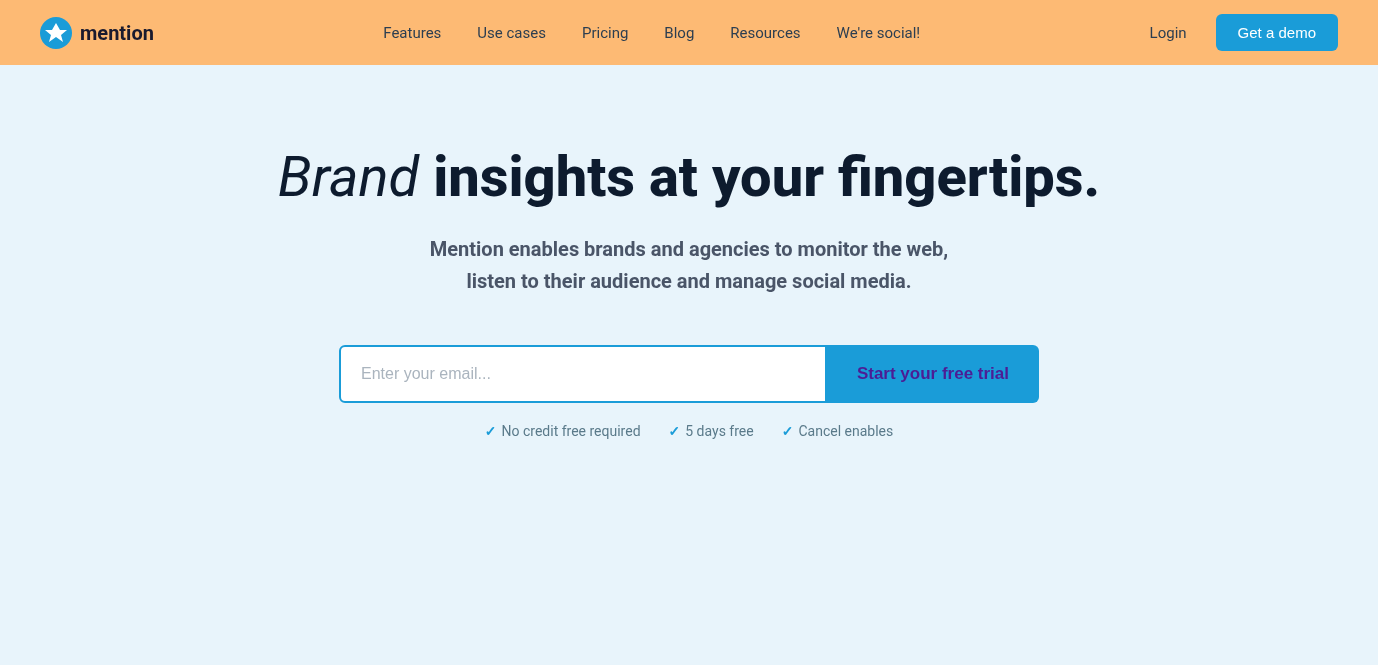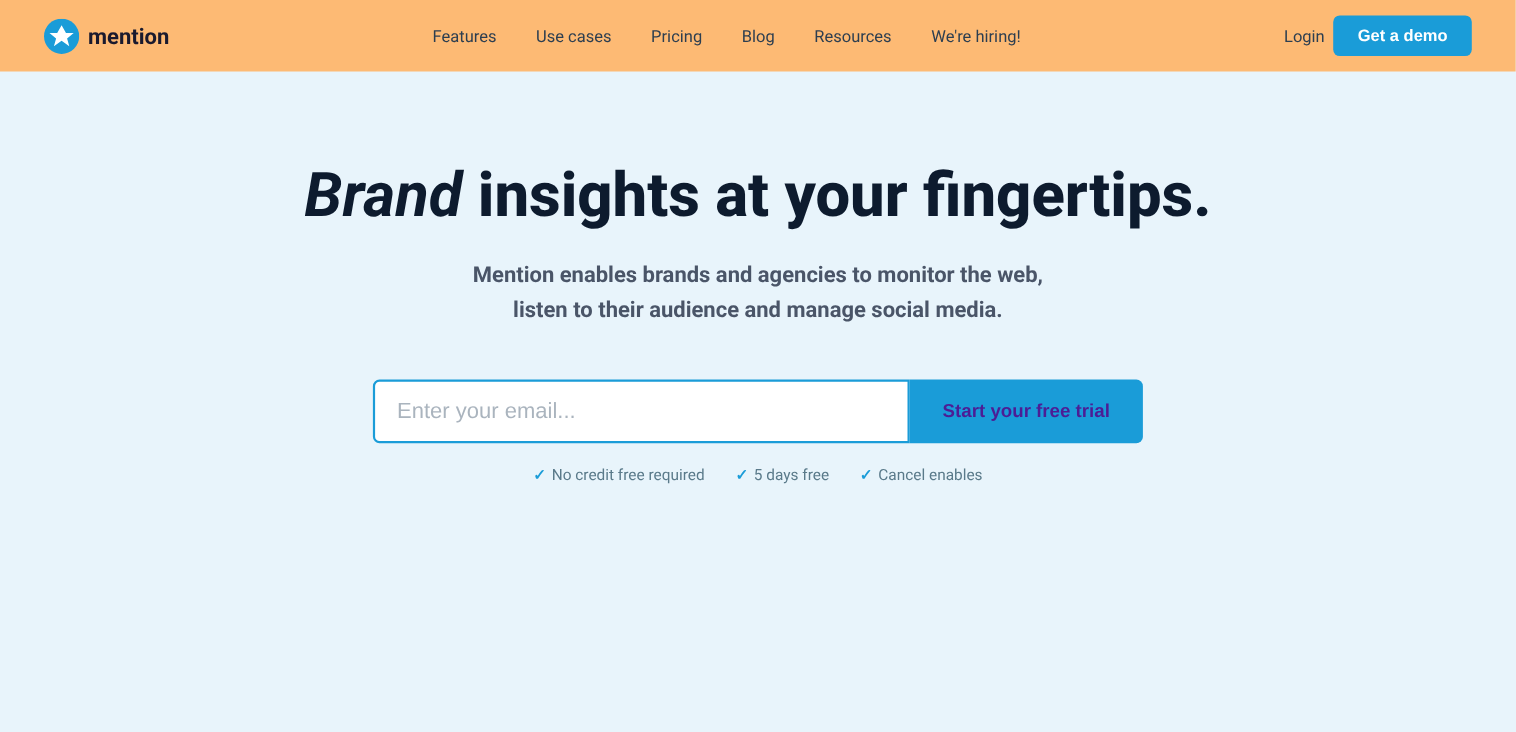--- a/index.html
+++ b/index.html
@@ -53,38 +53,38 @@
       font-size: 15px;
       color: #2c3e50;
       text-decoration: none;
       cursor: pointer;
       font-weight: 400;
     }
 
     .navbar-right {
       display: flex;
       align-items: center;
-      gap: 8px;
+      gap: 29px;
     }
 
     .login-link {
       font-size: 15px;
       color: #2c3e50;
       text-decoration: none;
       cursor: pointer;
     }
 
     .get-demo-btn {
       background-color: #1a9cd8;
       color: white;
       border: none;
       border-radius: 6px;
       padding: 10px 22px;
       font-size: 15px;
-      font-weight: 700;
+      font-weight: 400;
       cursor: pointer;
     }
 
     
     .hero {
       display: flex;
       flex-direction: column;
       align-items: center;
       justify-content: center;
       padding: 80px 40px 60px;
@@ -95,21 +95,21 @@
       font-size: 56px;
       font-weight: 800;
       color: #0d1b2e;
       line-height: 1.15;
       margin-bottom: 24px;
       max-width: 900px;
     }
 
     .hero-title em {
       font-style: italic;
-      font-weight: 700;
+      font-weight: 400;
     }
 
     .hero-subtitle {
       font-size: 20px;
       color: #4a5568;
       line-height: 1.6;
       max-width: 540px;
       margin-bottom: 48px;
       font-weight: 700;
     }
@@ -120,21 +120,21 @@
       gap: 0;
       margin-bottom: 20px;
       width: 700px;
       max-width: 100%;
     }
 
     .email-input {
       flex: 1;
       height: 58px;
       padding: 0 20px;
-      font-size: 20px;
+      font-size: 16px;
       border: 2px solid #1a9cd8;
       border-radius: 6px 0 0 6px;
       outline: none;
       background: white;
       color: #666;
     }
 
     .email-input::placeholder {
       color: #aab4be;
     }
@@ -183,21 +183,21 @@
     </svg>
     <span class="logo-text">mention</span>
   </div>
 
   <div class="navbar-center">
     <a class="nav-link">Features</a>
     <a class="nav-link">Use cases</a>
     <a class="nav-link">Pricing</a>
     <a class="nav-link">Blog</a>
     <a class="nav-link">Resources</a>
-    <a class="nav-link">We're hiring!</a>
+    <a class="nav-link">We're social!</a>
   </div>
 
   <div class="navbar-right">
     <a class="login-link">Login</a>
     <button class="get-demo-btn">Get a demo</button>
   </div>
 </nav>
 
 <section class="hero">
   <h1 class="hero-title">

